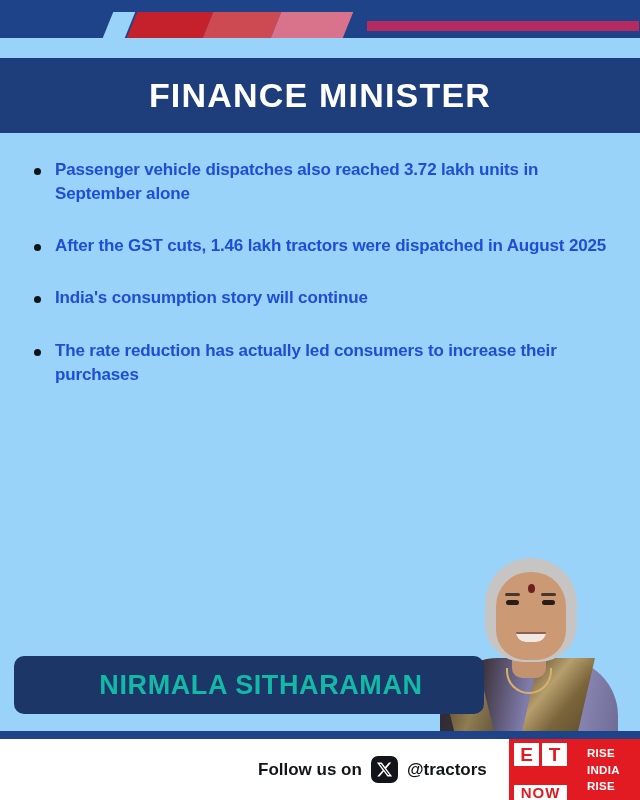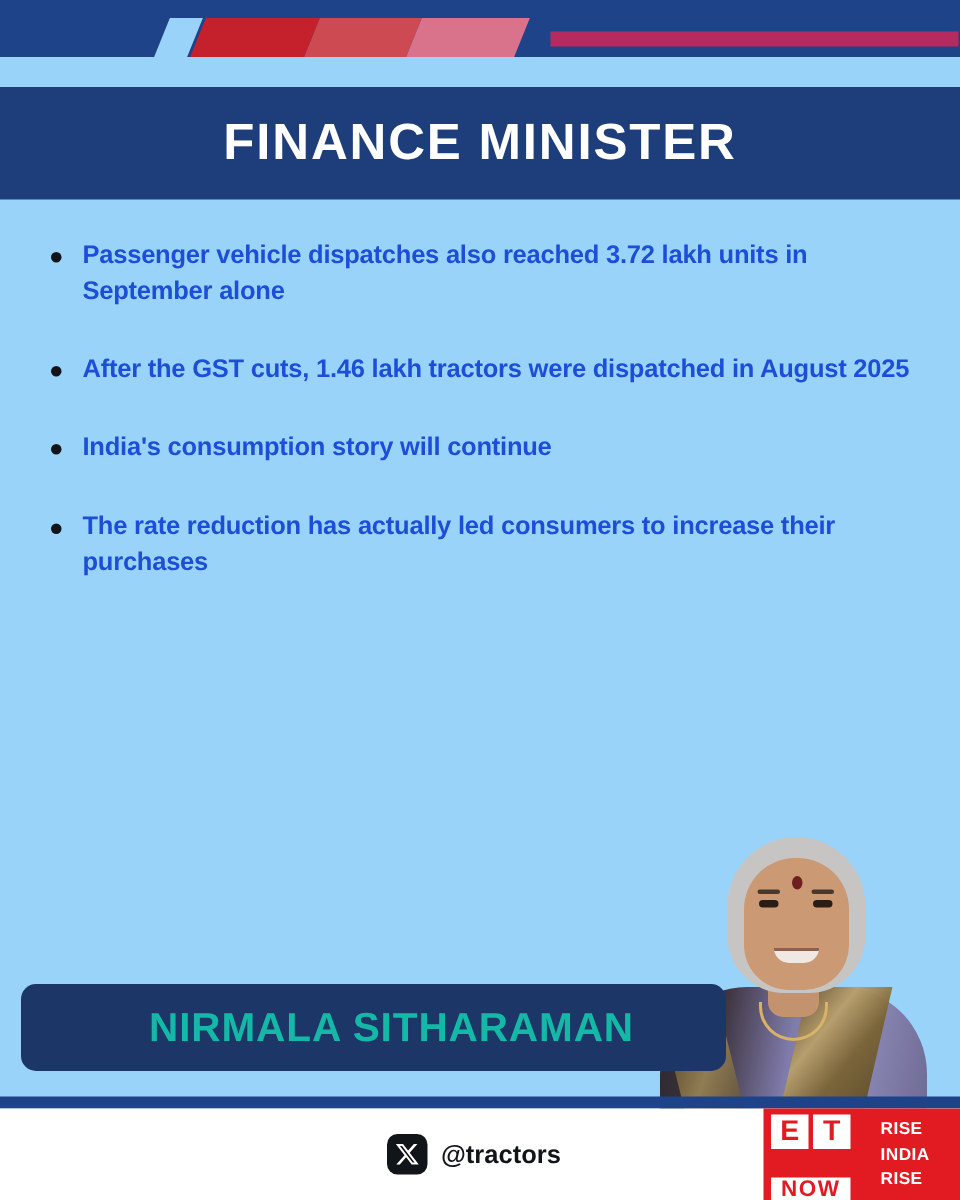--- a/index.html
+++ b/index.html
@@ -365,20 +365,21 @@
   </div>
 
   <div class="name-banner">
     <div class="name-text">NIRMALA SITHARAMAN</div>
   </div>
 
   <div class="footer-navy"></div>
   <div class="footer"></div>
 
   <div class="follow-group">
+    <span class="follow-label">Follow us on</span>
     <span class="x-badge">
       <svg width="17" height="17" viewBox="0 0 24 24" aria-hidden="true">
         <path fill="#ffffff" d="M18.244 2.25h3.308l-7.227 8.26 8.502 11.24H16.17l-5.214-6.817L4.99 21.75H1.68l7.73-8.835L1.254 2.25H8.08l4.713 6.231zm-1.161 17.52h1.833L7.084 4.126H5.117z"></path>
       </svg>
     </span>
     <span class="handle">@tractors</span>
   </div>
 
   <div class="etnow">
     <div class="etnow-left">

